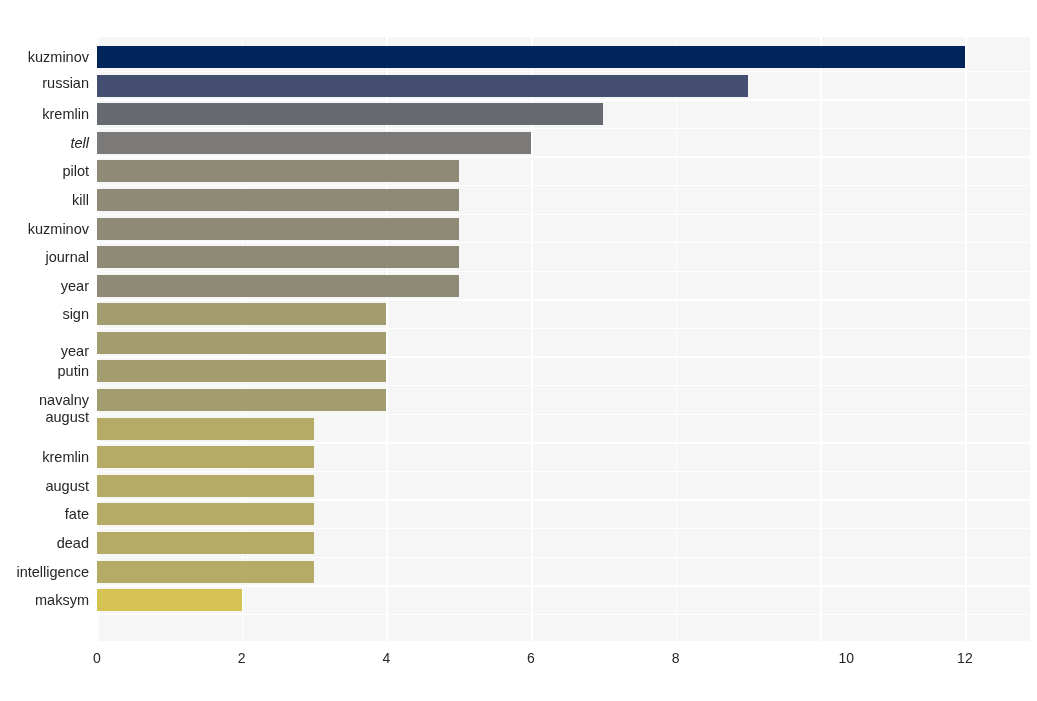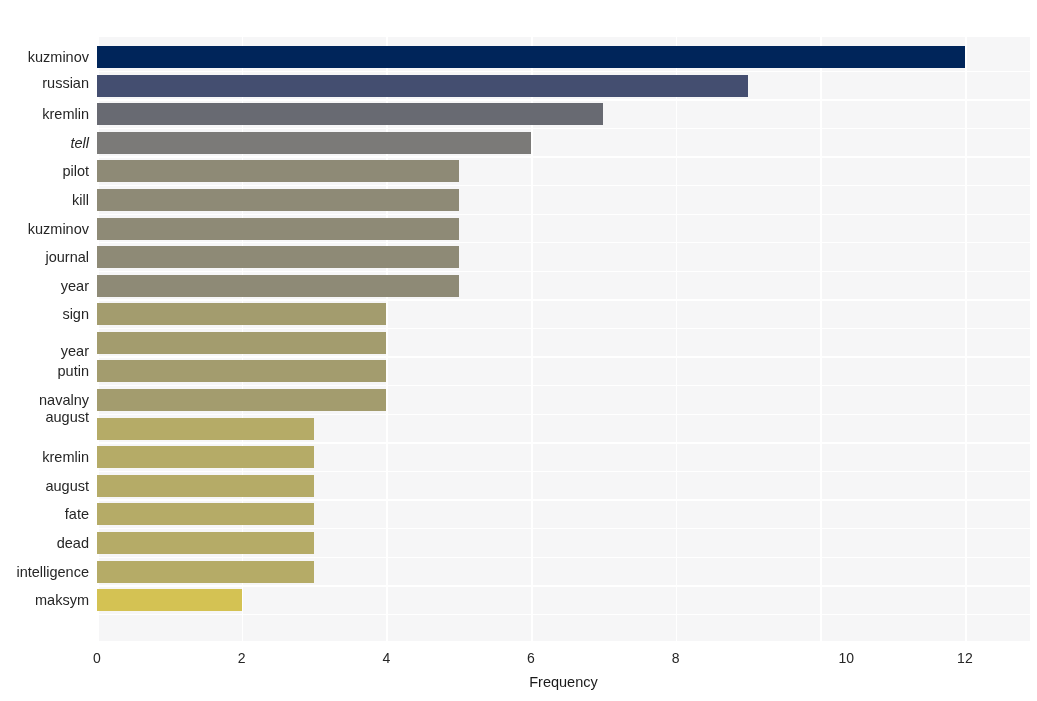--- a/index.html
+++ b/index.html
@@ -185,15 +185,14 @@
   <div id="xtick-layer">
       <div class="xtick" style="left: 97px;">0</div>
       <div class="xtick" style="left: 241.651px;">2</div>
       <div class="xtick" style="left: 386.302px;">4</div>
       <div class="xtick" style="left: 530.953px;">6</div>
       <div class="xtick" style="left: 675.605px;">8</div>
       <div class="xtick" style="left: 820.256px; margin-left: 26px;">10</div>
       <div class="xtick" style="left: 964.907px;">12</div>
     </div>
 
-  <div id="xlabel">Frequency</div>
 
 </div>
 
 </body></html>

